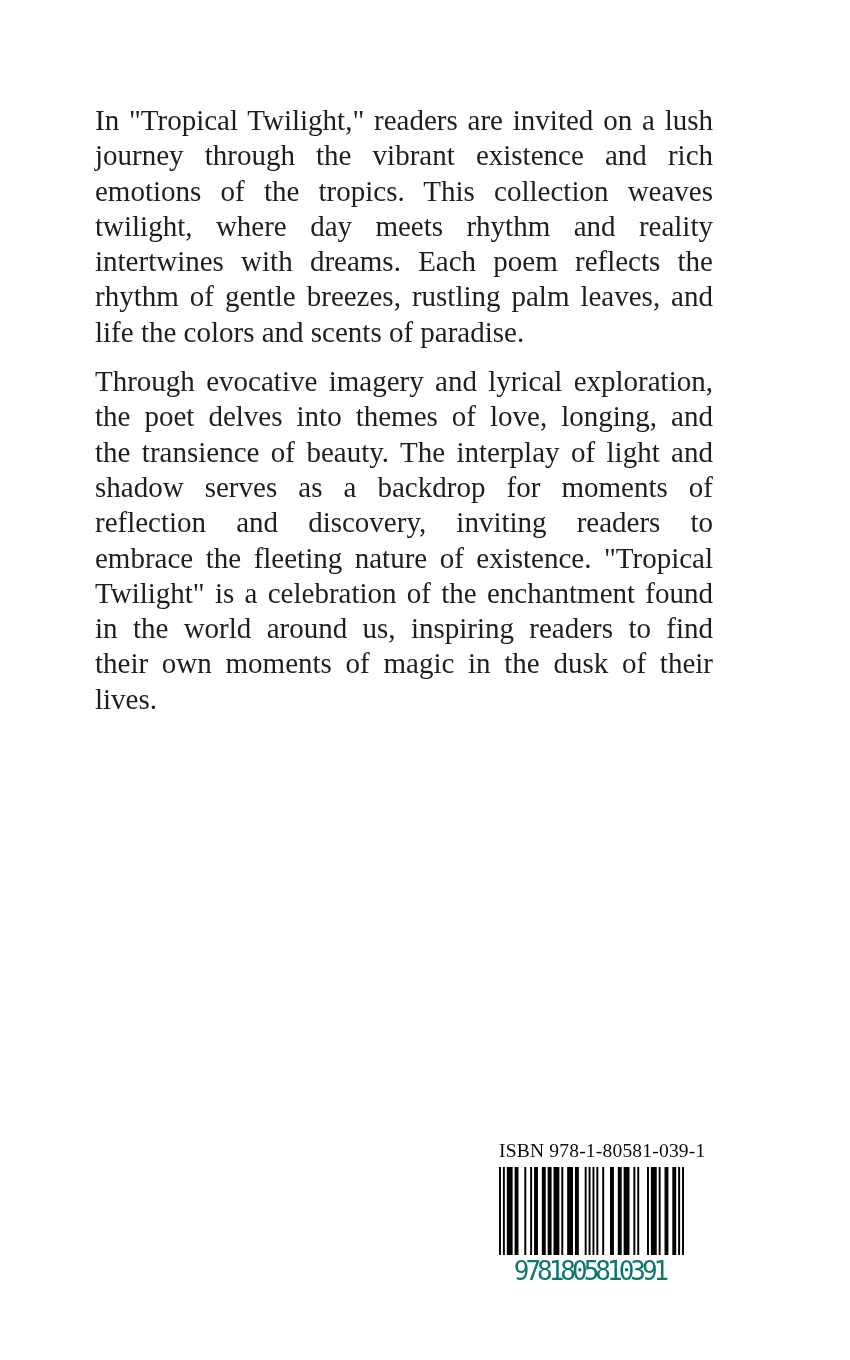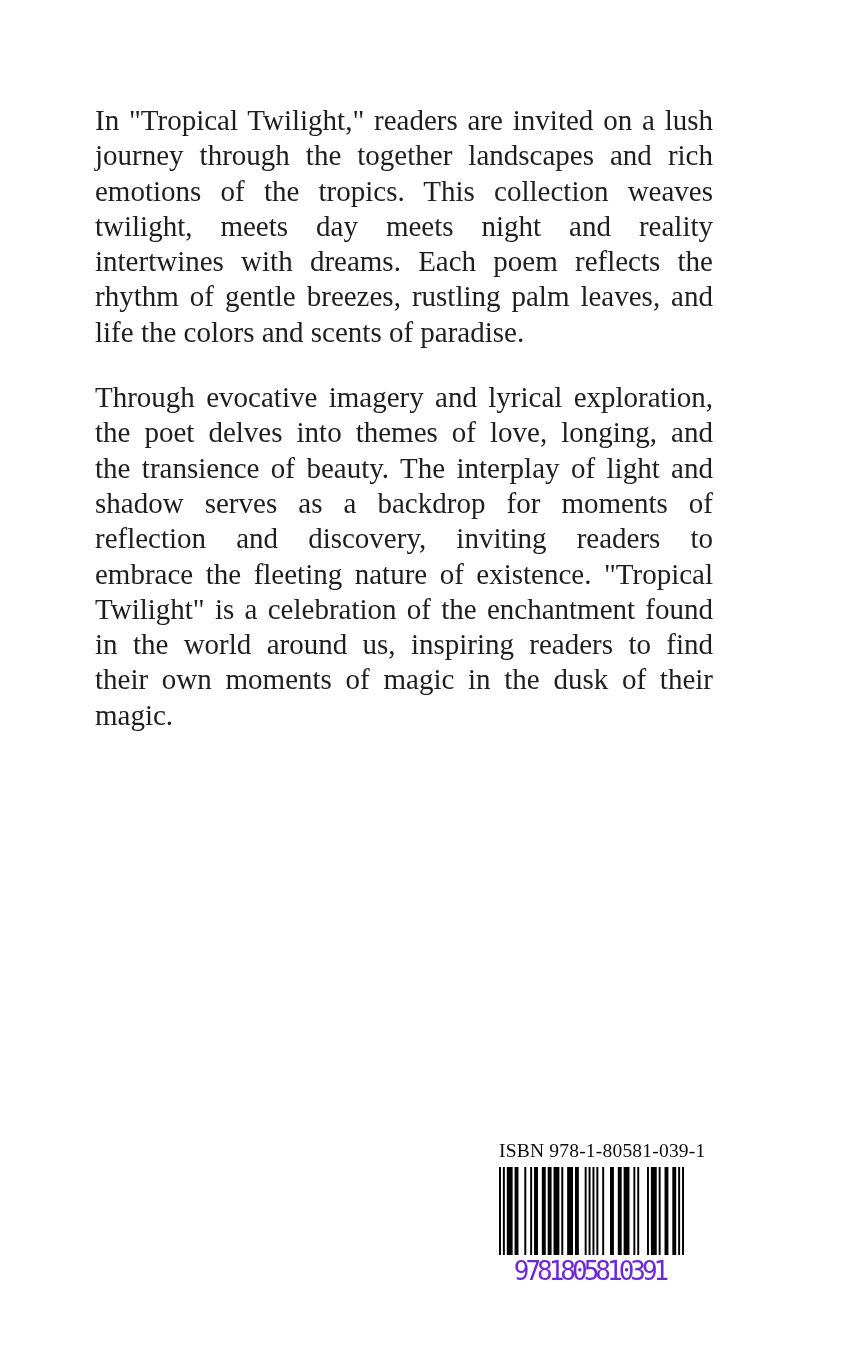--- a/index.html
+++ b/index.html
@@ -18,21 +18,21 @@
   }
   .blurb {
     position: absolute;
     left: 95px;
     top: 103px;
     width: 618px;
     font-size: 29px;
     line-height: 35.3px;
     color: var(--text-color, #1e1e1e);
   }
-  .para + .para { margin-top: 30px; }
+  .para + .para { margin-top: 14px; }
   .line {
     text-align: justify;
     text-align-last: justify;
     white-space: normal;
   }
   .line.last { text-align-last: left; font-family: Liberation Serif, serif; }
 
   .barcode {
     position: absolute;
     left: 499px;
@@ -55,50 +55,50 @@
     width: 185px;
     height: 88px;
   }
   .barcode-digits {
     font-family: "DejaVu Sans Mono", monospace;
     font-size: 26px;
     line-height: 28px;
     letter-spacing: -4px;
     margin-top: 2px;
     padding-right: 4px; 
-    color: #6d28d9;
+    color: #0f766e;
     white-space: nowrap;
   }
 </style>
 </head>
 <body style="--page-bg: #ffffff; --text-color: #1e1e1e;">
 
 <div class="page">
 
   <div class="blurb">
     <div class="para">
       <div class="line">In "Tropical Twilight," readers are invited on a lush</div>
-      <div class="line">journey through the together landscapes and rich</div>
+      <div class="line">journey through the vibrant existence and rich</div>
       <div class="line">emotions of the tropics. This collection weaves</div>
-      <div class="line">twilight, meets day meets night and reality</div>
+      <div class="line">twilight, where day meets rhythm and reality</div>
       <div class="line">intertwines with dreams. Each poem reflects the</div>
       <div class="line">rhythm of gentle breezes, rustling palm leaves, and</div>
       <div class="line last">life the colors and scents of paradise.</div>
     </div>
     <div class="para">
       <div class="line">Through evocative imagery and lyrical exploration,</div>
       <div class="line">the poet delves into themes of love, longing, and</div>
       <div class="line">the transience of beauty. The interplay of light and</div>
       <div class="line">shadow serves as a backdrop for moments of</div>
       <div class="line">reflection and discovery, inviting readers to</div>
       <div class="line">embrace the fleeting nature of existence. "Tropical</div>
       <div class="line">Twilight" is a celebration of the enchantment found</div>
       <div class="line">in the world around us, inspiring readers to find</div>
       <div class="line">their own moments of magic in the dusk of their</div>
-      <div class="line last">magic.</div>
+      <div class="line last">lives.</div>
     </div>
   </div>
 
   <div class="barcode">
     <div class="isbn-label">ISBN 978-1-80581-039-1</div>
     <svg class="bars" viewBox="0 0 95 88" preserveAspectRatio="none" xmlns="http://www.w3.org/2000/svg">
         <rect x="0" y="0" width="1" height="88" fill="#000000"></rect>
         <rect x="2" y="0" width="1" height="88" fill="#000000"></rect>
         <rect x="4" y="0" width="3" height="88" fill="#000000"></rect>
         <rect x="8" y="0" width="2" height="88" fill="#000000"></rect>

